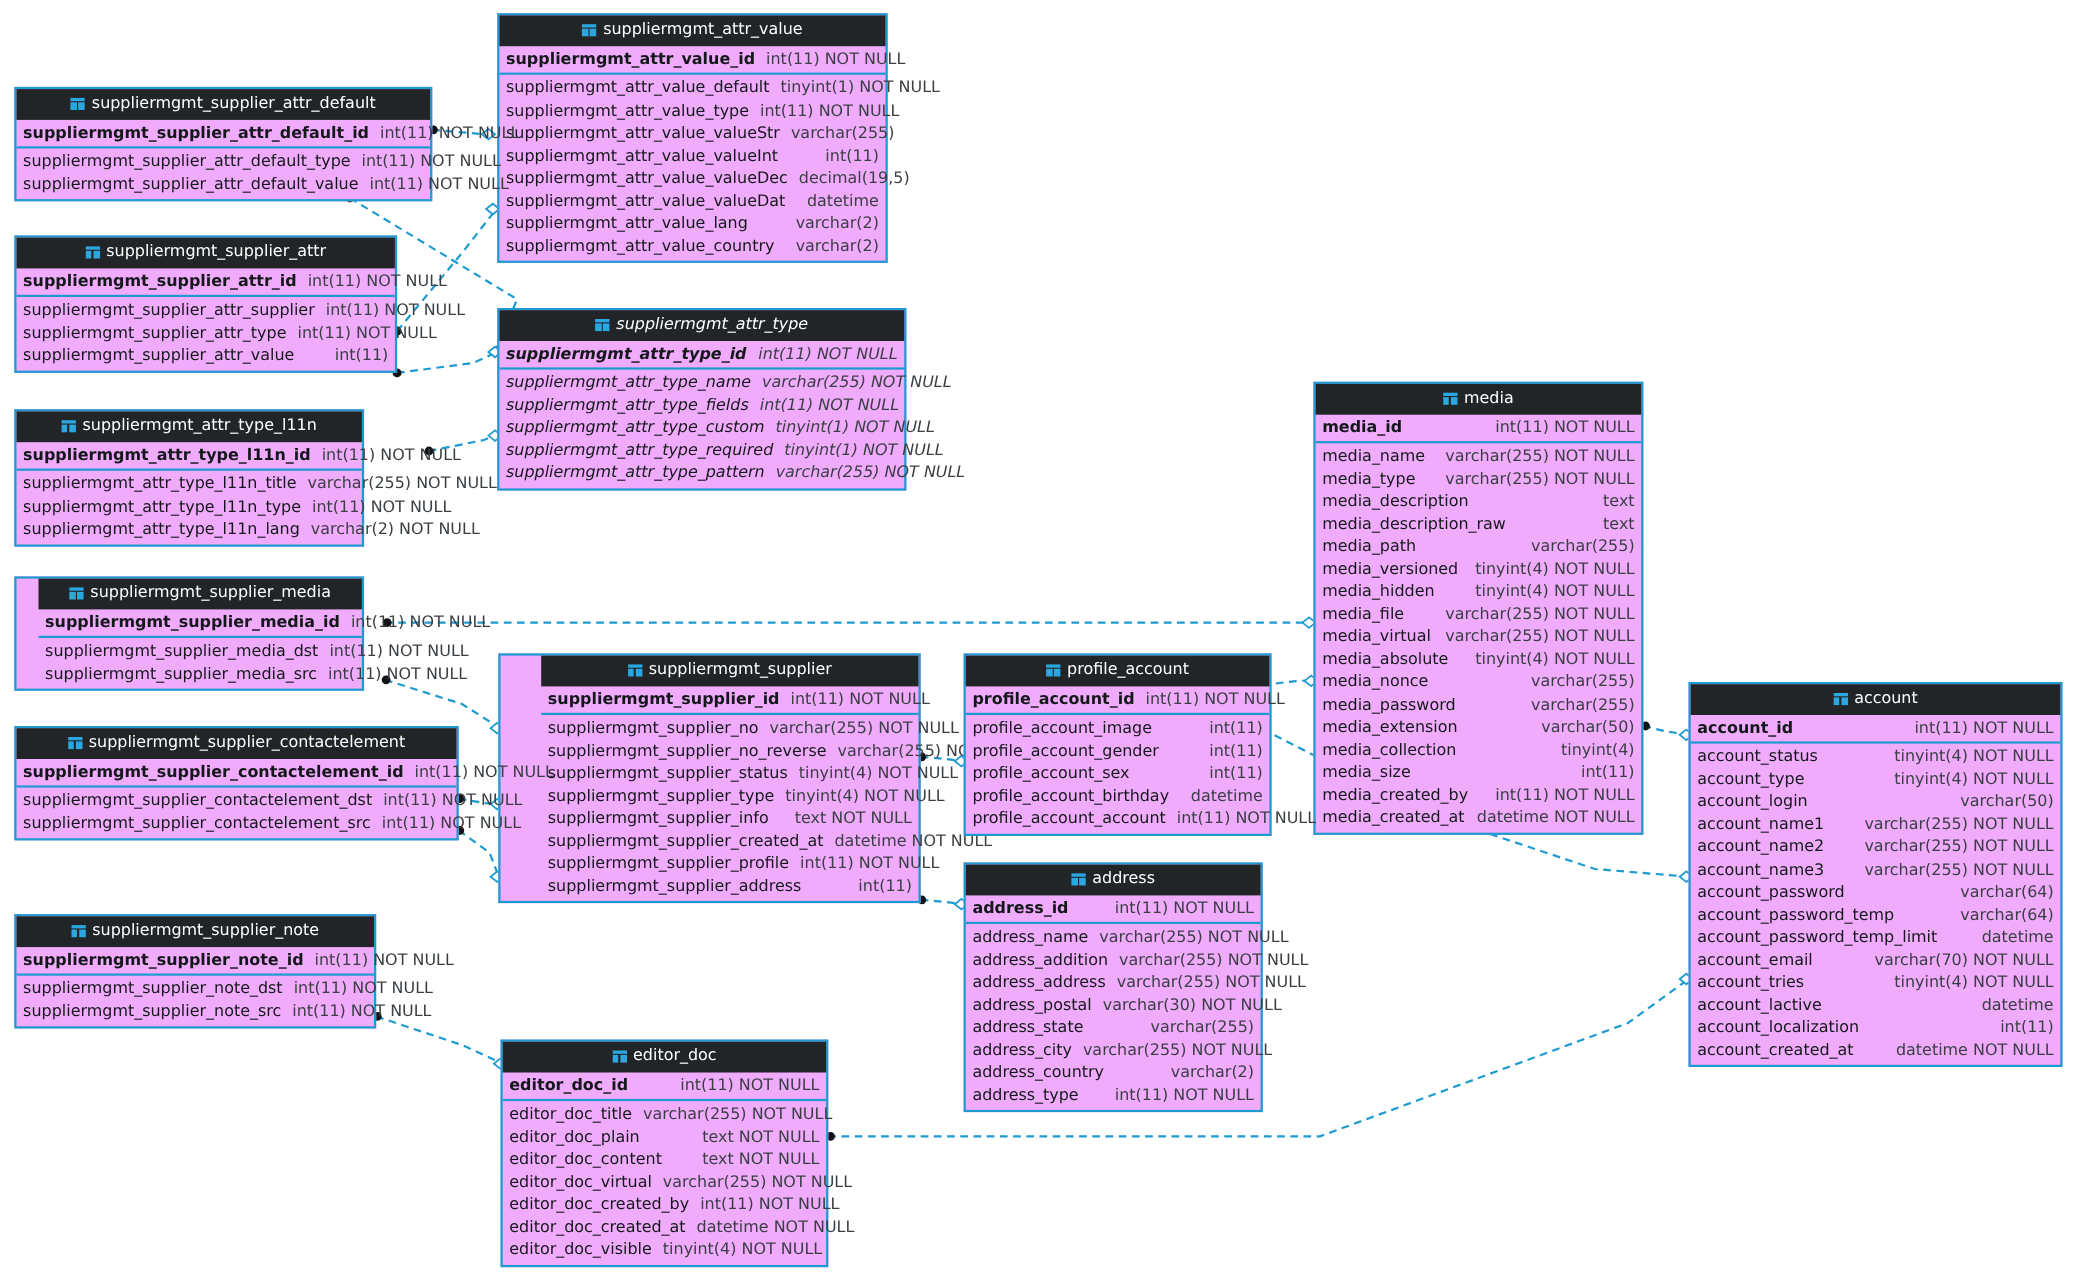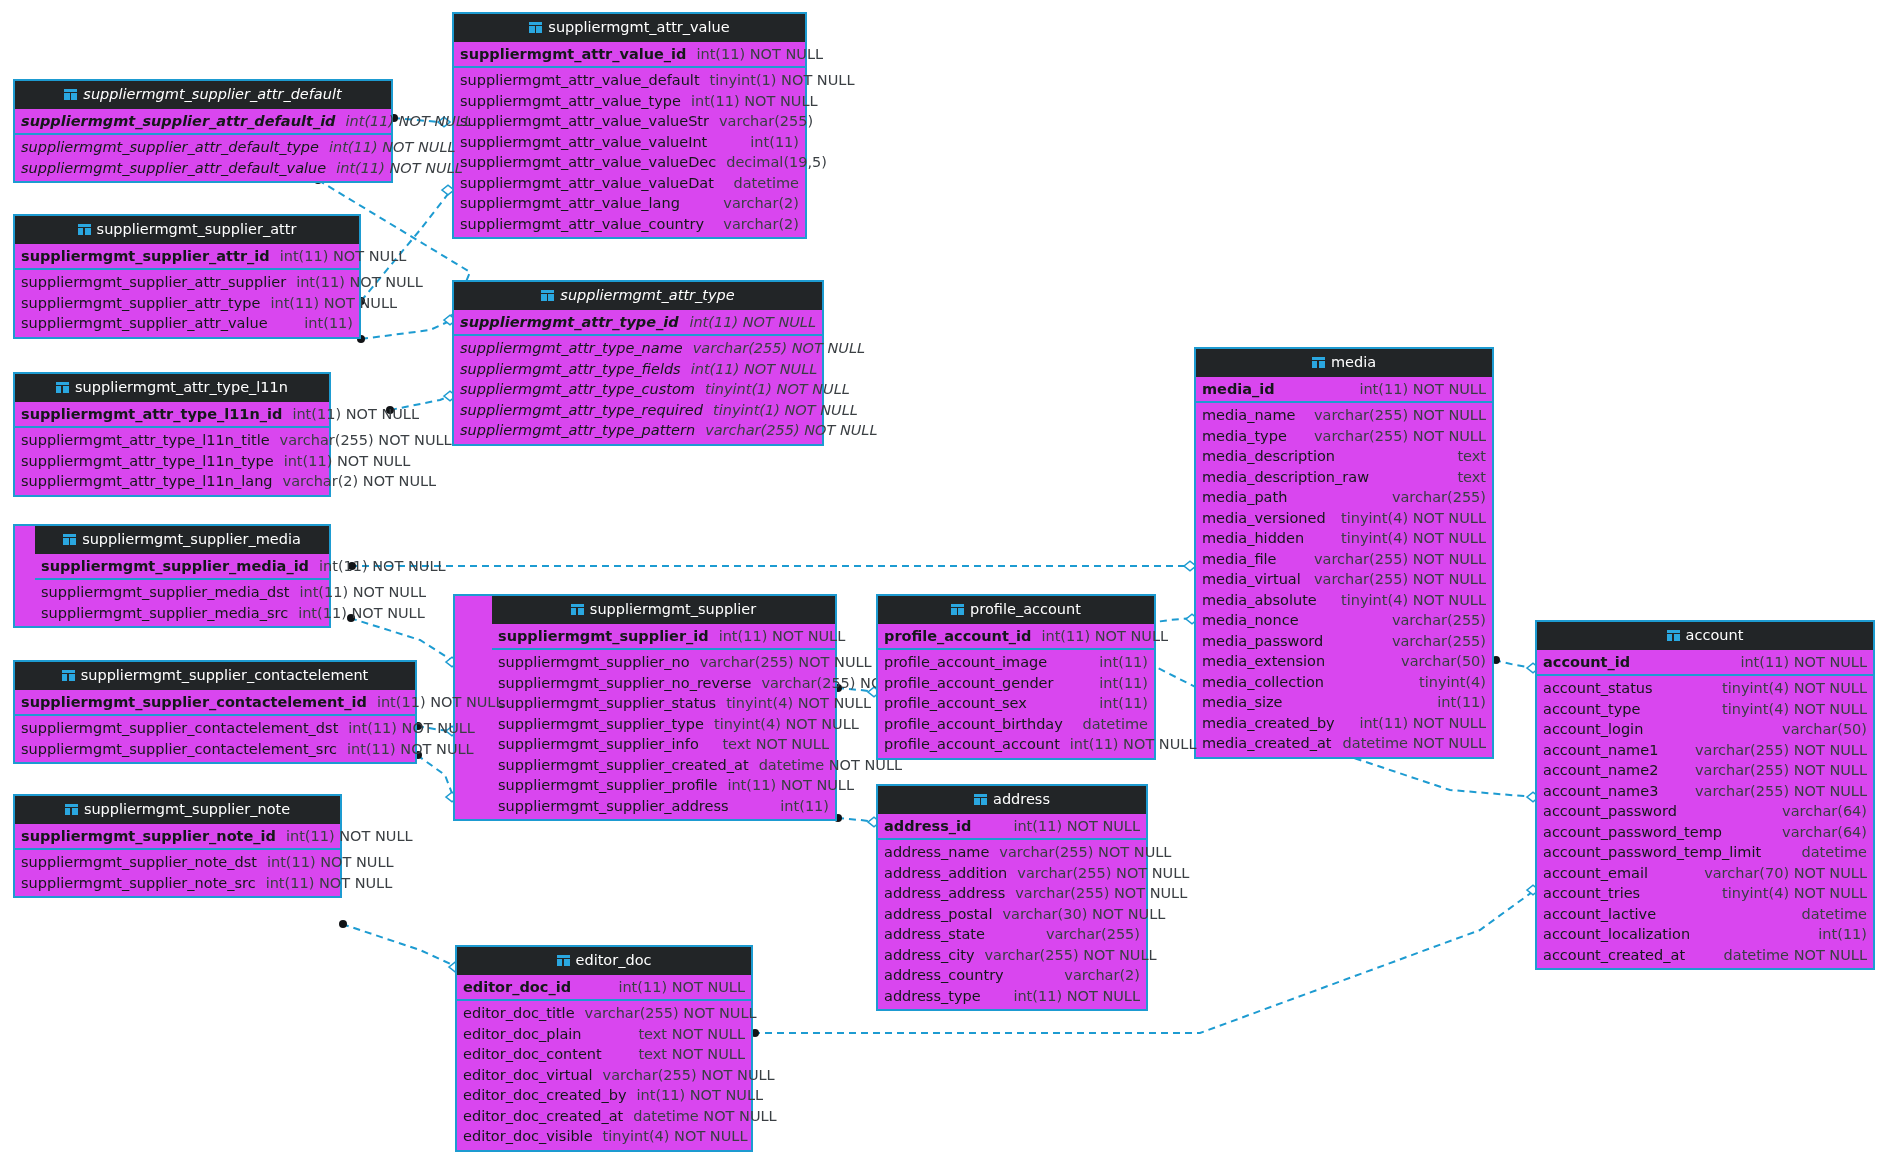--- a/index.html
+++ b/index.html
@@ -24,21 +24,21 @@
     left: 0;
     top: 0;
     width: 1888px;
     height: 1170px;
     pointer-events: none;
   }
   .entity {
     position: absolute;
     box-sizing: border-box;
     border: 2px solid #1d9bd1;
-    background: #d946ef;
+    background: #f0abfc;
     z-index: 5;
   }
   .entity-header {
     background: #222527;
     color: #ffffff;
     font-size: 14.5px;
     line-height: 1;
     padding: 6px 8px 7px 8px;
     text-align: center;
     white-space: nowrap;
@@ -196,21 +196,21 @@
         <div class="field-row">
           <span class="fname">suppliermgmt_attr_value_lang</span>
           <span class="ftype">varchar(2)</span>
         </div>
         <div class="field-row">
           <span class="fname">suppliermgmt_attr_value_country</span>
           <span class="ftype">varchar(2)</span>
         </div>
       </div>
     </div>
-    <div class="entity" style="left: 13px; top: 79px; width: 380px; font-style: italic;">
+    <div class="entity" style="left: 13px; top: 79px; width: 380px;">
       <div class="entity-header">
         <span class="table-icon">
           <i class="t"></i>
           <i class="bl"></i>
           <i class="br"></i>
         </span>
         <span>suppliermgmt_supplier_attr_default</span>
       </div>
       <div class="pk-wrap pk-row">
         <div class="field-row pk">
@@ -670,21 +670,21 @@
         <div class="field-row">
           <span class="fname">address_country</span>
           <span class="ftype">varchar(2)</span>
         </div>
         <div class="field-row">
           <span class="fname">address_type</span>
           <span class="ftype">int(11) NOT NULL</span>
         </div>
       </div>
     </div>
-    <div class="entity" style="left: 13px; top: 794px; width: 329px;">
+    <div class="entity" style="left: 13px; top: 831px; width: 329px;">
       <div class="entity-header">
         <span class="table-icon">
           <i class="t"></i>
           <i class="bl"></i>
           <i class="br"></i>
         </span>
         <span>suppliermgmt_supplier_note</span>
       </div>
       <div class="pk-wrap pk-row">
         <div class="field-row pk">

